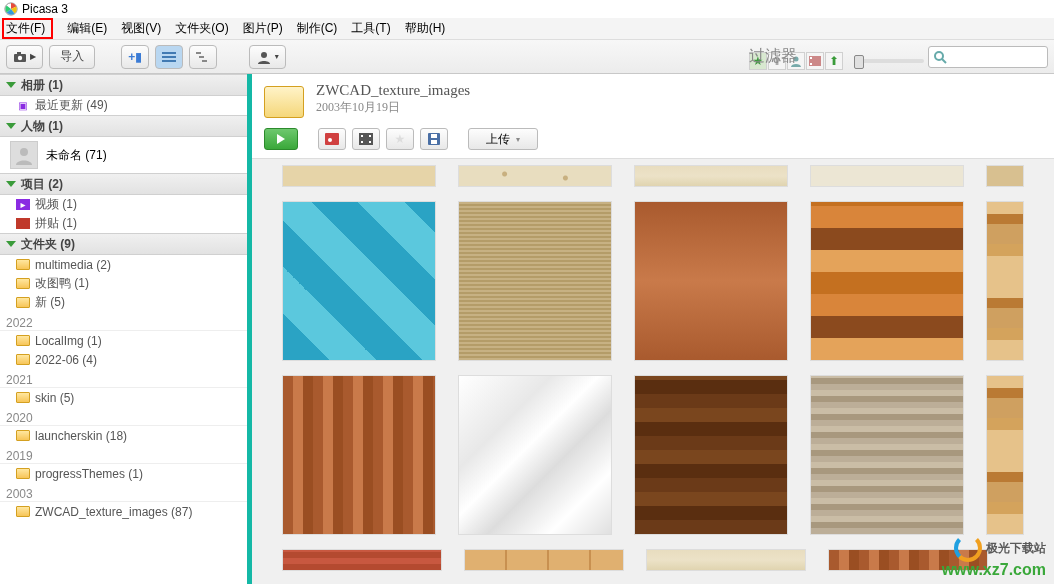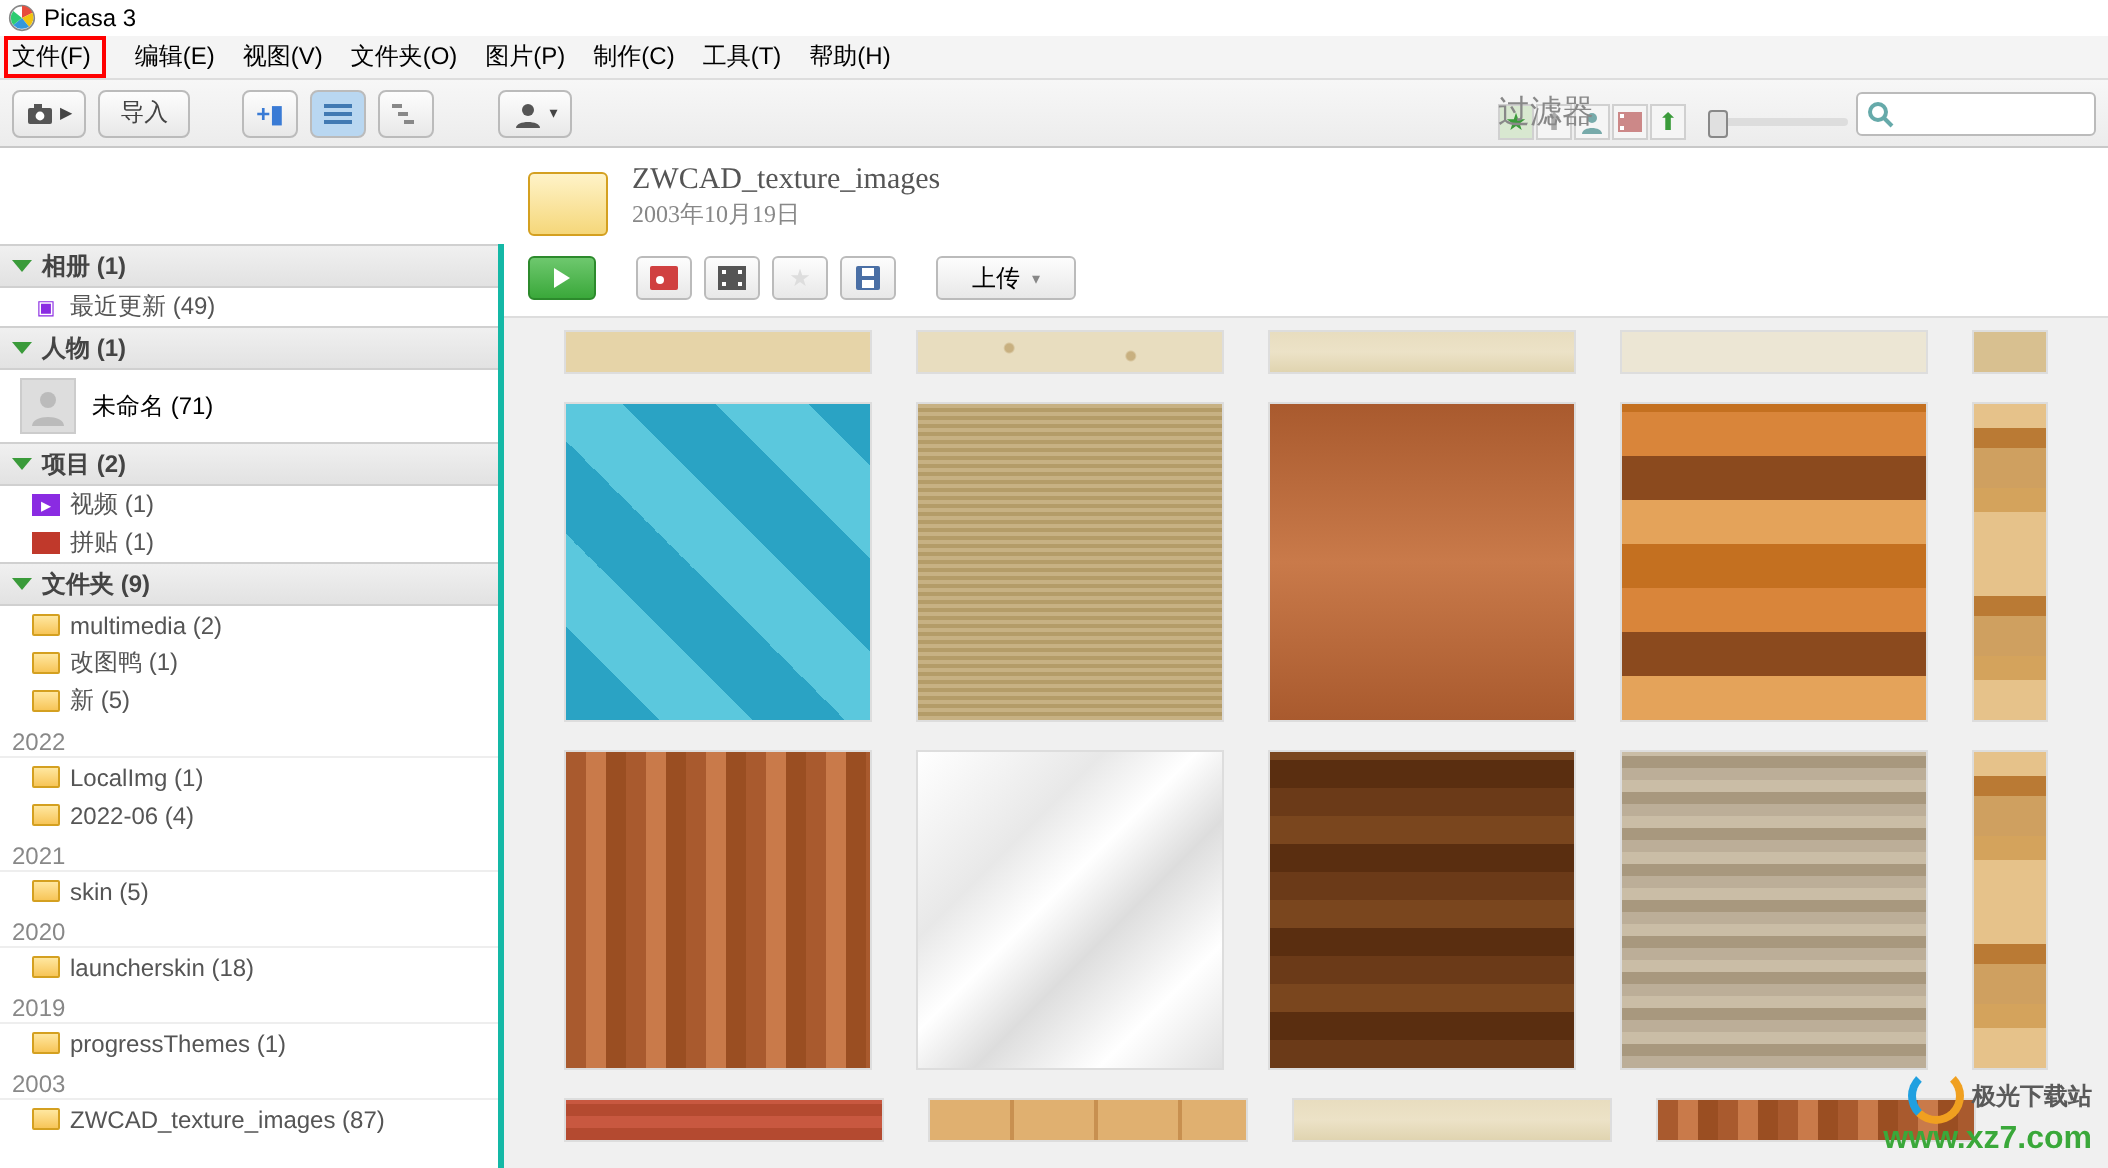--- a/index.html
+++ b/index.html
@@ -23,21 +23,21 @@
 .filter-label { color:#888; font-size:16px; position:absolute; top:2px; }
 .filter-row { display:flex; align-items:center; gap:1px; margin-top:8px; }
 .filter-icon { width:18px; height:18px; border:1px solid #d0d0d0; background:#f5f5f5; display:flex; align-items:center; justify-content:center; }
 .filter-icon.active { background:#d8e8d0; }
 .zoom-slider { margin-left:10px; width:70px; height:4px; background:#ddd; border-radius:2px; position:relative; }
 .zoom-slider::after { content:''; position:absolute; left:0; top:-4px; width:8px; height:12px; background:#e0e0e0; border:1px solid #888; border-radius:2px; }
 .search-box { position:absolute; right:6px; width:120px; height:22px; border:1px solid #bbb; border-radius:3px; background:#fff; display:flex; align-items:center; padding:0 4px; }
 
 
 .main { display:flex; height:calc(584px - 18px - 22px - 34px); }
-.sidebar { width:252px; border-right:3px solid #14b8a6; background:#fff; overflow-y:auto;margin-top:48px; }
+.sidebar { width:252px; border-right:5px solid #14b8a6; background:#fff; overflow-y:auto; }
 .content { flex:1; background:#f0f0f0; overflow:hidden; display:flex; flex-direction:column; }
 
 
 .sect-header { display:flex; align-items:center; height:22px; background:linear-gradient(#f0f0f0,#e2e2e2); border-top:1px solid #d0d0d0; border-bottom:1px solid #d0d0d0; padding:0 6px; gap:5px; font-weight:bold; color:#444; }
 .caret { width:0; height:0; border-left:5px solid transparent; border-right:5px solid transparent; border-top:6px solid #3a9b3a; }
 .sect-item { display:flex; align-items:center; height:19px; padding:0 4px 0 16px; gap:5px; color:#555; }
 .sect-year { color:#888; padding:2px 6px 0 6px; border-bottom:1px solid #eee; margin-top:2px; }
 .mini-icon { width:14px; height:14px; display:inline-flex; align-items:center; justify-content:center; font-size:10px; }
 .star-icon { color:#8a2be2; }
 .folder-icon { width:14px; height:11px; background:linear-gradient(#ffe7a0,#f7c558); border-radius:1px; border:1px solid #d4a020; }

